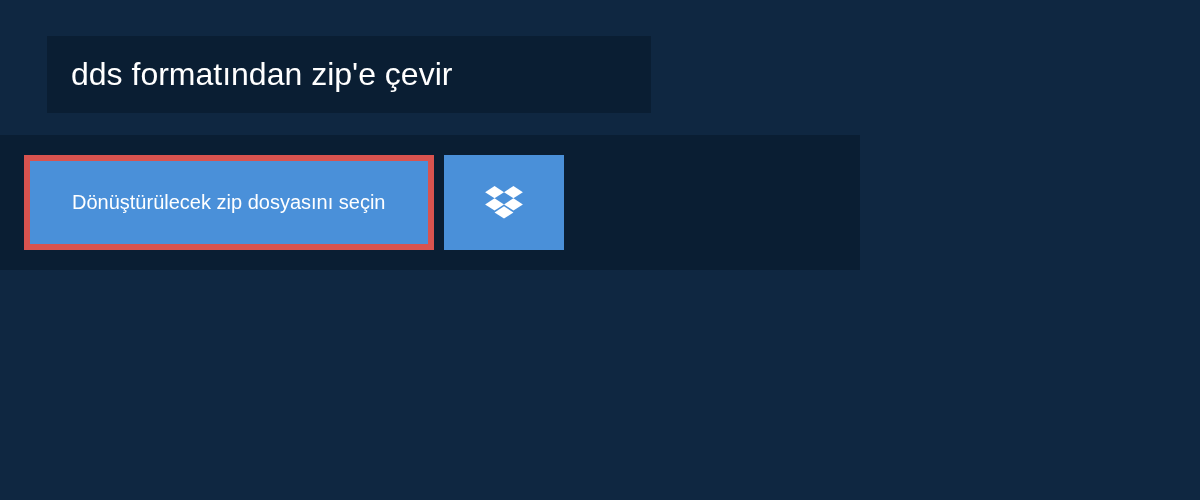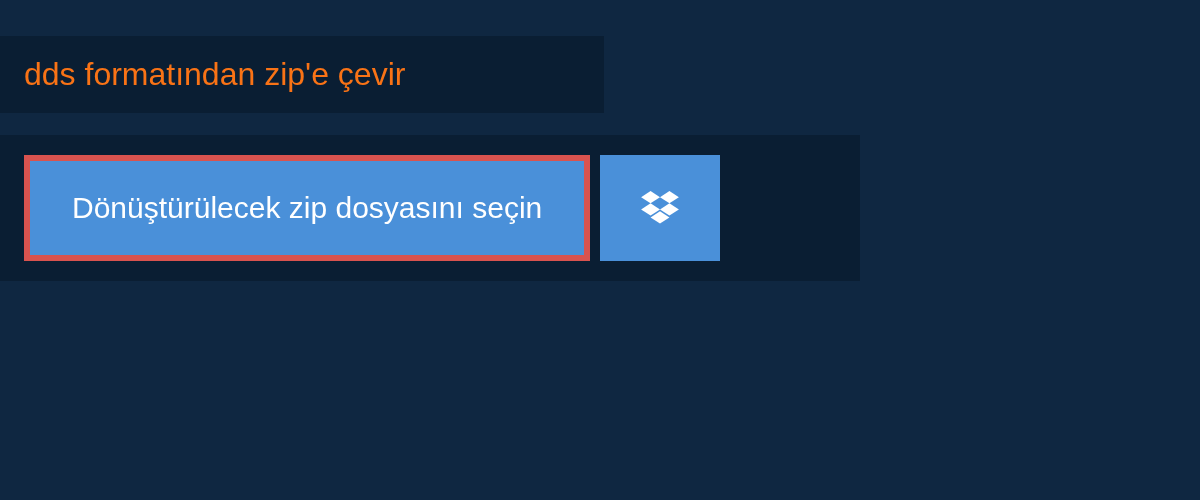--- a/index.html
+++ b/index.html
@@ -11,45 +11,46 @@
     body {
       width: 1200px;
       height: 500px;
       background-color: #0f2741;
       font-family: Arial, Helvetica, sans-serif;
       overflow: hidden;
     }
     
     .title-bar {
       background-color: #0a1e33;
-      color: #f97316;
+      color: #ffffff;
       padding: 20px 24px;
       font-size: 32px;
       font-weight: 400;
       display: inline-block;
       margin-top: 36px;
       width: 604px;
+      margin-left: 47px;
     }
     
     .upload-panel {
       background-color: #0a1e33;
       margin-top: 22px;
       padding: 20px 24px;
       display: flex;
       align-items: stretch;
       gap: 0;
       width: 860px;
     }
     
     .select-file-button {
       background-color: #4a90d9;
       color: #ffffff;
       border: 6px solid #d9534f;
       padding: 30px 42px;
-      font-size: 30px;
+      font-size: 20px;
       font-weight: 400;
       cursor: pointer;
       display: flex;
       align-items: center;
       justify-content: center;
       flex: 0 0 auto;
     }
     
     .dropbox-button {
       background-color: #4a90d9;

